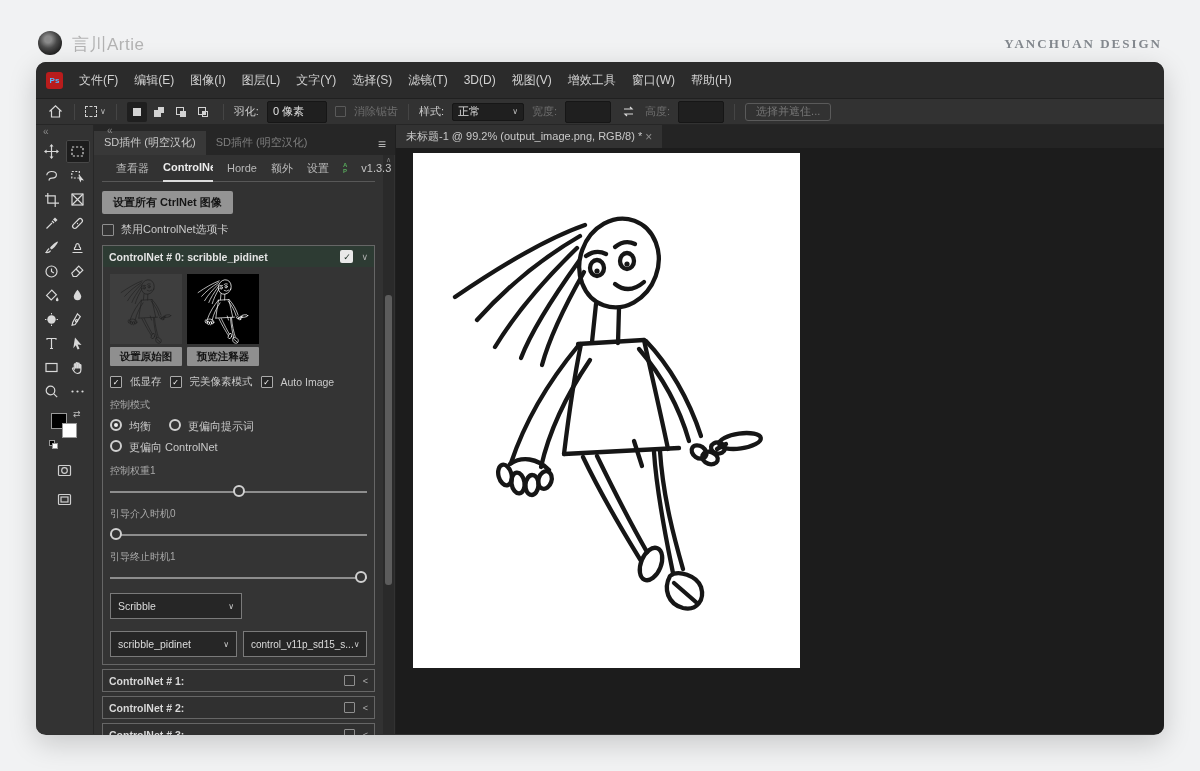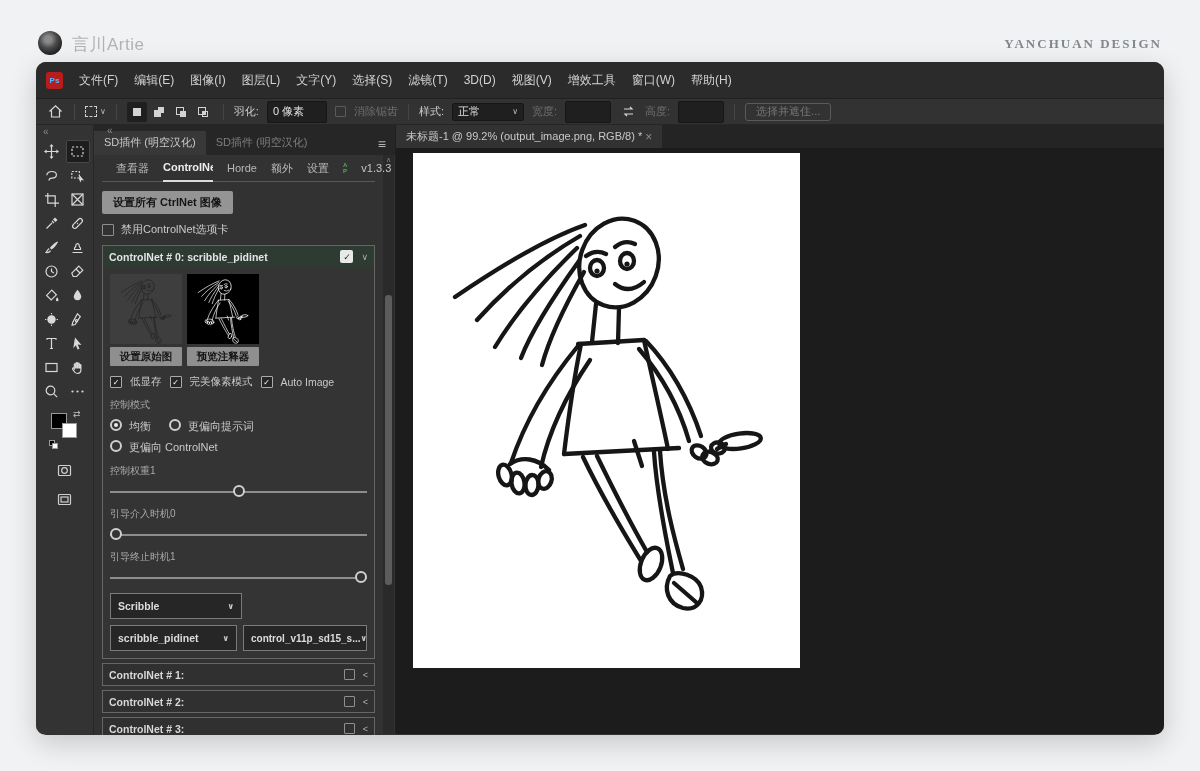--- a/index.html
+++ b/index.html
@@ -126,23 +126,23 @@
   .radio-row { display:flex; align-items:center; gap:18px; margin-top:7px; }
   .radio-opt { display:flex; gap:7px; }
   .radio { width:12px; height:12px; border:2px solid #cfcfcf; border-radius:50%; position:relative; flex:none; }
   .radio.selected::after { content:""; position:absolute; left:2px; top:2px; width:4px; height:4px;
     border-radius:50%; background:#ececec; }
   .slider { margin-top:7px; height:13px; position:relative; }
   .slider .track { position:absolute; left:0; right:0; top:6px; height:1.5px; background:#8d8d8d; }
   .slider .knob { position:absolute; top:0; width:12px; height:12px; border:2px solid #d0d0d0;
     border-radius:50%; background:#343434; }
   .dd { margin-top:9px; width:132px; height:21px; background:#262626; border:1px solid #7a7a7a;
-    display:flex; align-items:center; padding:12px 7px; font-size:10.5px; color:#dcdcdc;font-weight:bold; }
+    display:flex; align-items:center; padding:12px 7px; font-size:10.5px; color:#dcdcdc; }
   .dd .chev { margin-left:auto; font-size:8px; color:#cfcfcf; }
-  .dd-row { display:flex; gap:6px; margin-top:6px; }
+  .dd-row { display:flex; gap:6px; margin-top:12px; }
   .dd-row .dd { margin-top:0; }
   .dd.model { width:124px; font-size:10px; }
 
   .cn-collapsed { margin-top:4px; height:23px; border:1px solid #666; background:#303030;
     display:flex; align-items:center; padding:0 6px; }
   .cn-collapsed .title { font-size:10.5px; font-weight:bold; color:#d8d8d8; flex:1; }
   .cn-collapsed .cb { width:11px; height:11px; }
 
   
   .canvas-area { flex:1; background:#1c1c1c; position:relative; }

